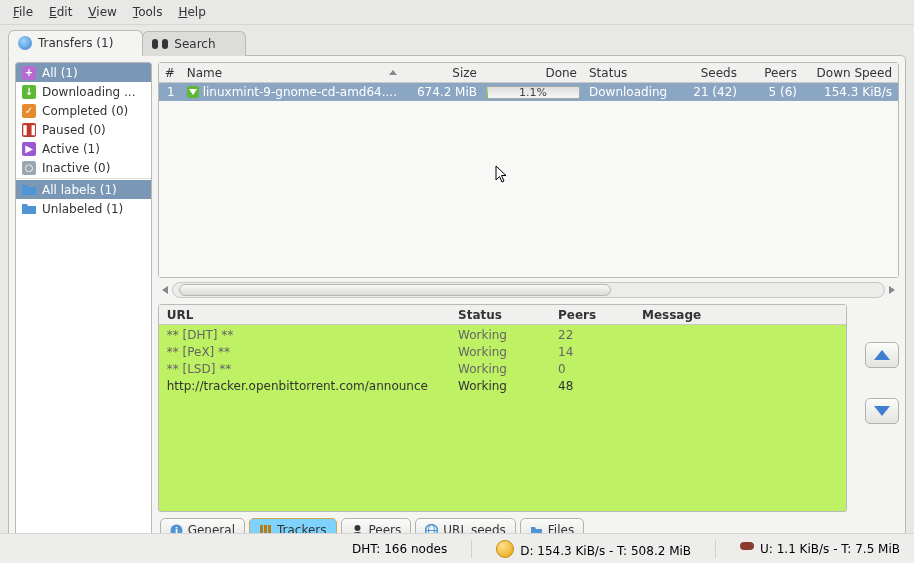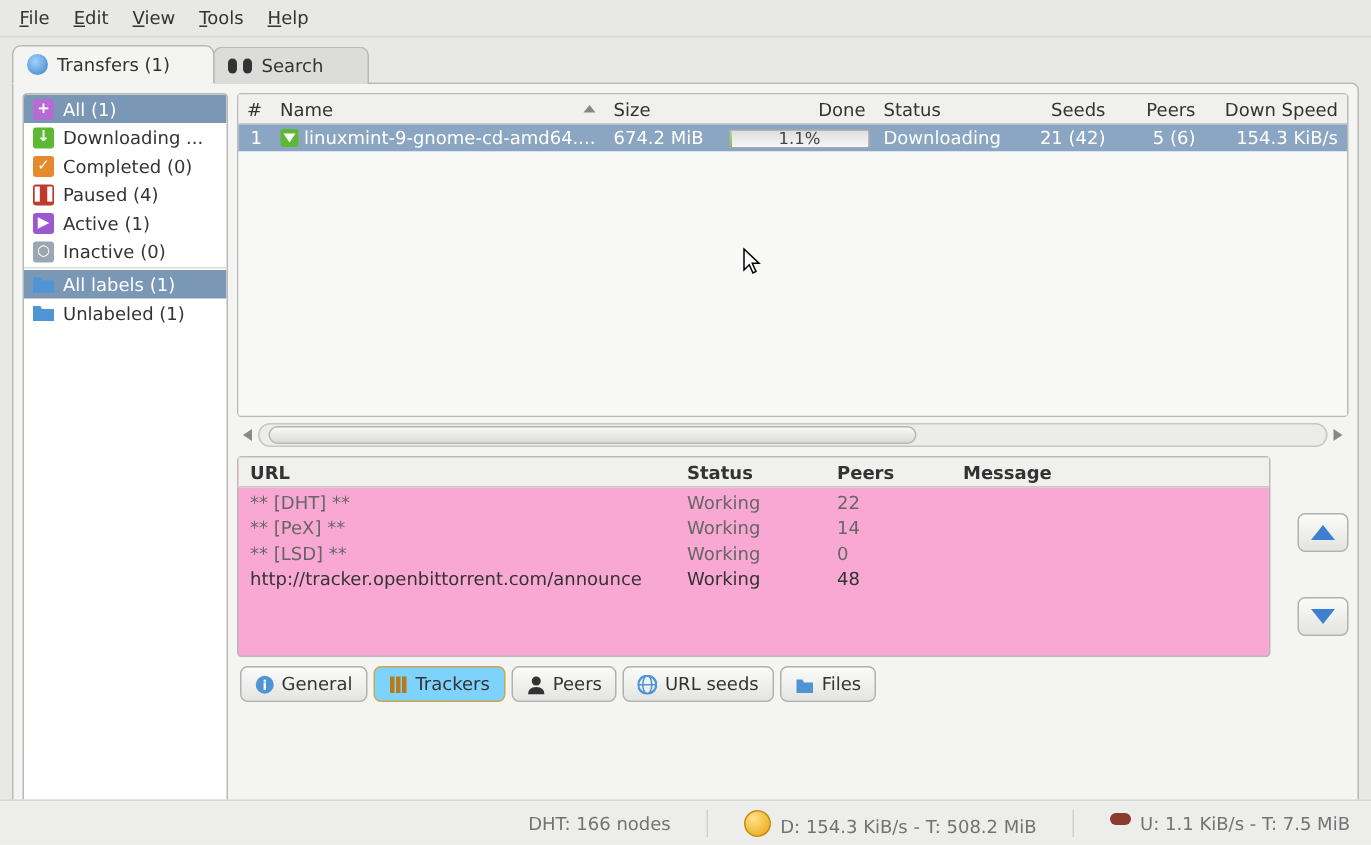--- a/index.html
+++ b/index.html
@@ -108,21 +108,21 @@
   }
   .tt-head {
     background: #f0f0ef;
     border-bottom: 1px solid #c8c8c7;
     height: 20px;
     display:flex;
   }
   .th { padding: 3px 6px; font-weight:normal; color:#333; }
   .col-num { width: 22px; text-align:right;}
   .col-name { flex:1; }
-  .col-size { width: 80px; }
+  .col-size { width: 80px; text-align:right;}
   .col-done { width: 100px; text-align:right;}
   .col-status { width: 100px; }
   .col-seeds{ width:60px; text-align:right;}
   .col-peers{ width:60px; text-align:right;}
   .col-down { width: 95px; text-align:right;}
   .tt-row {
     display:flex;
     height:18px;
     background:#8aa6c2;
     color:#fff;
@@ -168,22 +168,22 @@
   .hscroll-thumb {
     position:absolute; left:6px; top:1px;
     height:12px; width:432px;
     background: linear-gradient(#f9f9f8,#dadad8);
     border:1px solid #b6b6b5;
     border-radius:7px;
   }
   .details {
     border: 1px solid #b9b9b8;
     border-radius: 3px;
-    background: #f9a8d4;
-    height: 134px;
+    background: #bef264;
+    height: 208px;
     position:relative;
   }
   .details-head {
     background: #f0f0ef;
     border-bottom: 1px solid #c8c8c7;
     height:20px;
     display:flex;
     font-weight:bold;
   }
   .d-url{ flex:1; padding:3px 8px; font-weight:bold;}
@@ -220,21 +220,21 @@
     background:#7dd3fc;
     border-color:#c9a84a;
   }
   .statusbar{
     position:absolute; left:0; right:0; bottom:0; height:30px;
     background:#ededec;
     border-top:1px solid #d6d6d5;
     display:flex; align-items:center; justify-content:flex-end;
     padding: 0 14px;
     gap: 24px;
-    color:#737373;
+    color:#000000;
     font-size:12px;
   }
   .vr{ width:1px;height:18px;background:#cfcfce;}
   .icon-globe{ width:14px;height:14px;border-radius:50%;background:radial-gradient(circle at 40% 35%,#9fd3ff,#3a7fc8);}
   .icon-bino{
     width:16px;height:10px;position:relative;
   }
   .icon-bino::before,.icon-bino::after{
     content:'';position:absolute;top:0;width:6px;height:10px;border-radius:3px;background:#333;
   }
@@ -288,21 +288,21 @@
         <div class="sidebar-item">
           <span class="sq" style="background: rgb(95, 183, 54);">↓</span>
           <span>Downloading ...</span>
         </div>
         <div class="sidebar-item">
           <span class="sq" style="background: rgb(230, 138, 46);">✓</span>
           <span>Completed (0)</span>
         </div>
         <div class="sidebar-item">
           <span class="sq" style="background: rgb(192, 57, 43);">❚❚</span>
-          <span>Paused (4)</span>
+          <span>Paused (0)</span>
         </div>
         <div class="sidebar-item">
           <span class="sq" style="background: rgb(154, 89, 208);">▶</span>
           <span>Active (1)</span>
         </div>
         <div class="sidebar-item">
           <span class="sq" style="background: rgb(154, 167, 177);">○</span>
           <span>Inactive (0)</span>
         </div>
         <div style="height: 1px; background: rgb(221, 221, 221); margin: 1px 0px;"></div>

